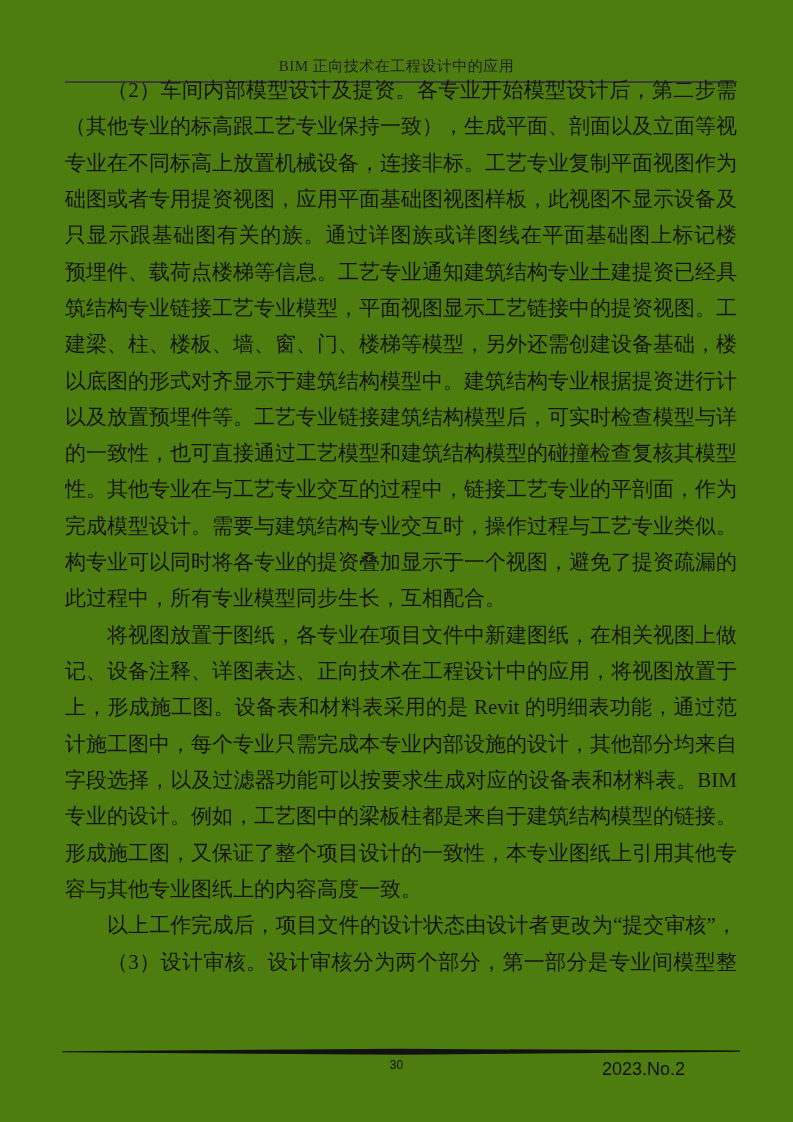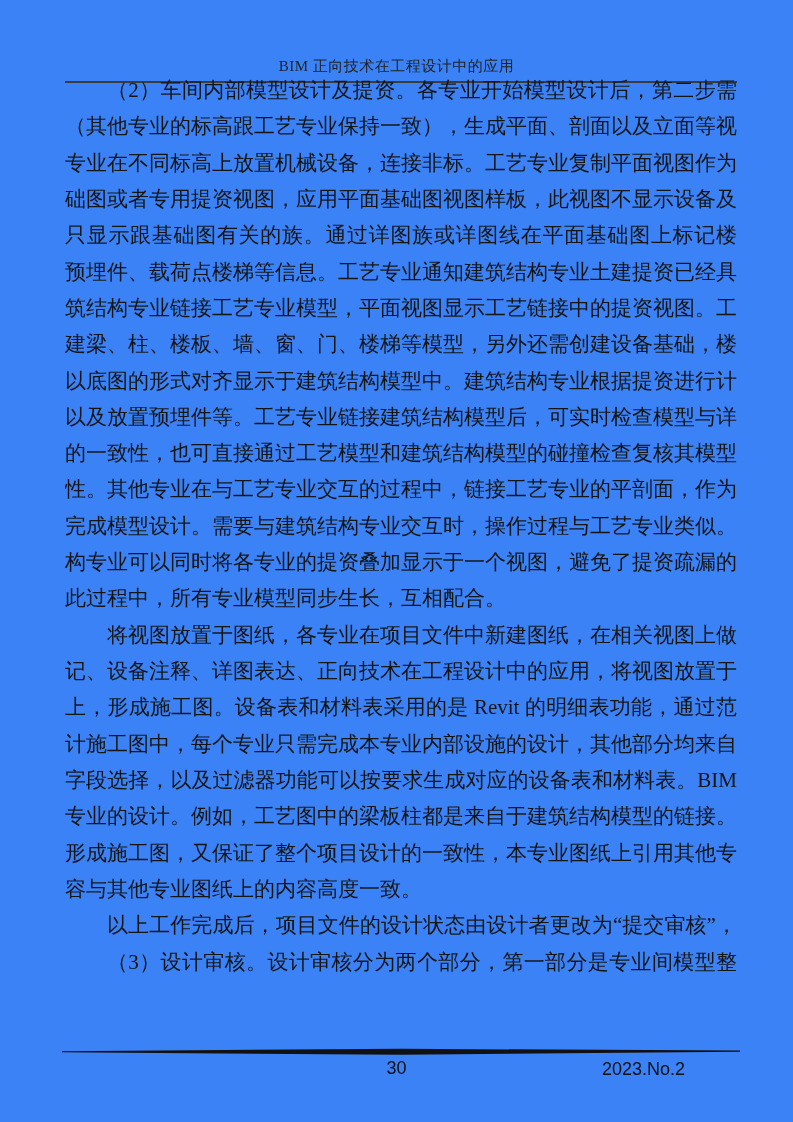--- a/index.html
+++ b/index.html
@@ -4,21 +4,21 @@
 <style>
   html, body {
     margin: 0;
     padding: 0;
     background: #ffffff;
   }
   .page {
     position: relative;
     width: 793px;
     height: 1122px;
-    background: #3b82f6;
+    background: #4d7c0f;
     overflow: hidden;
     font-family: "Liberation Serif", "DejaVu Serif", serif;
     color: #1a1a1a;
   }
   .running-header {
     position: absolute;
     left: 0;
     right: 0;
     top: 57px;
     text-align: center;
@@ -62,21 +62,21 @@
     top: 1048px;
     width: 678px;
     height: 8px;
   }
   .page-number {
     position: absolute;
     left: 0;
     right: 0;
     top: 1058px;
     text-align: center;
-    font-size: 18px;
+    font-size: 12px;
     font-family: "Liberation Sans", "DejaVu Sans", sans-serif;
     color: #111111;
   }
   .issue-number {
     position: absolute;
     right: 108px;
     top: 1059px;
     font-size: 18px;
     font-family: "Liberation Sans", "DejaVu Sans", sans-serif;
     color: #111111;

